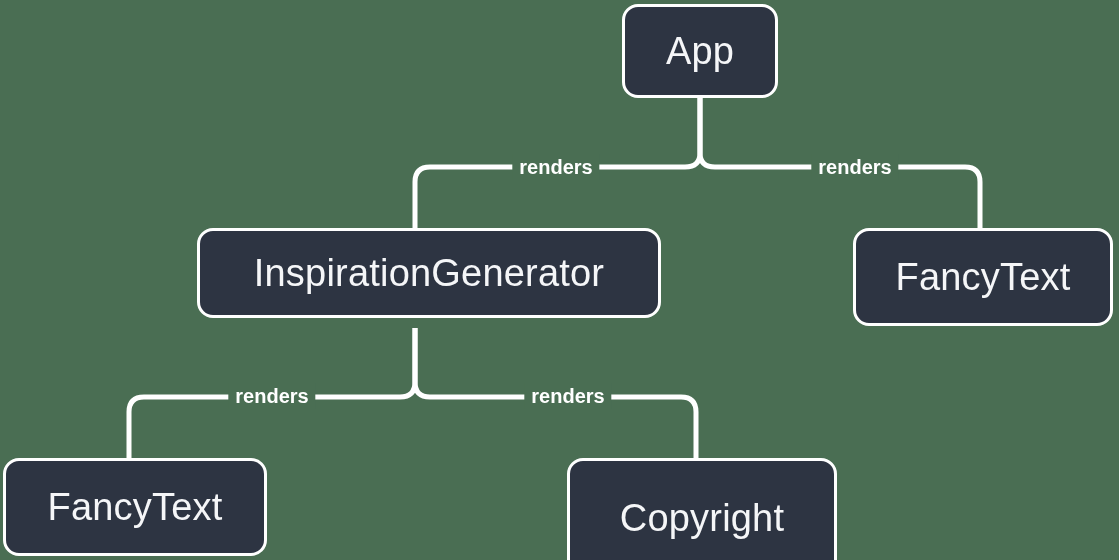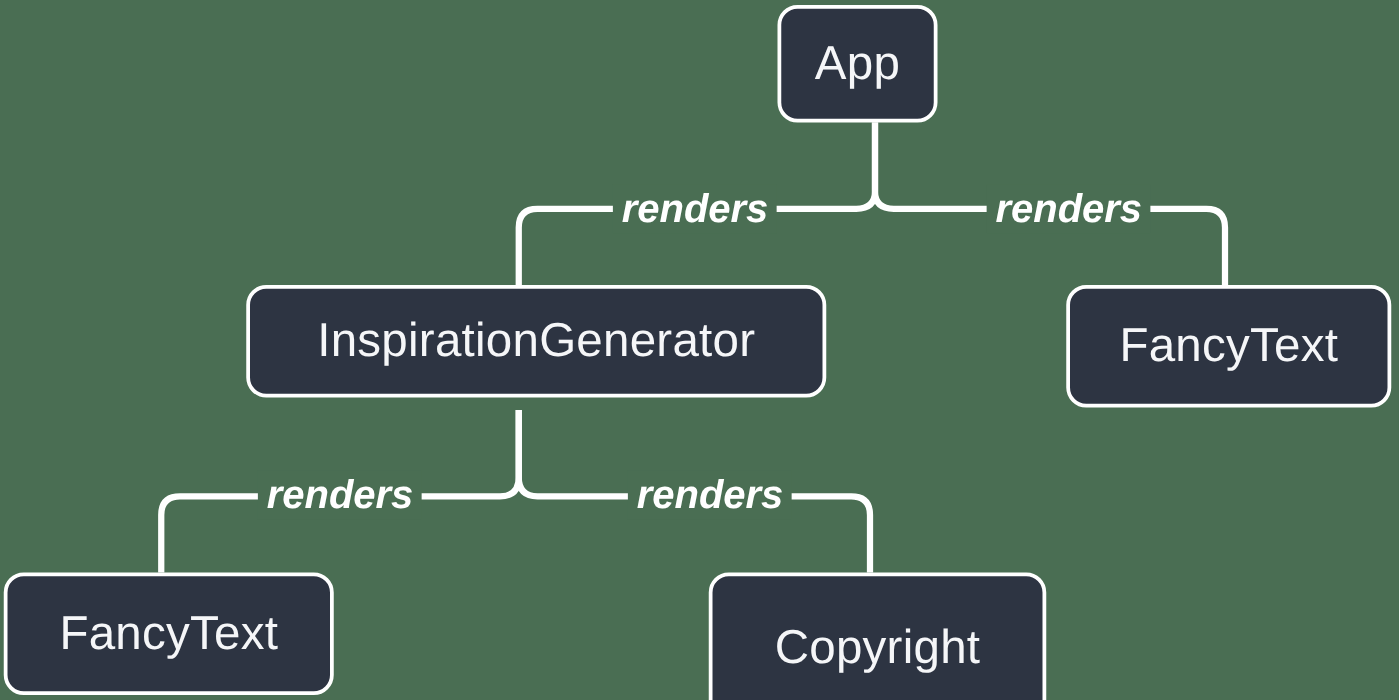--- a/index.html
+++ b/index.html
@@ -38,36 +38,35 @@
     border: 3px solid var(--node-border);
     border-radius: 16px;
     color: var(--node-text);
     font-size: 38px;
     display: flex;
     align-items: center;
     justify-content: center;
     white-space: nowrap;
     letter-spacing: 0.2px;
   }
-  .node-app        { left: 622px; top: 4px;   width: 128px; height: 94px; }
+  .node-app        { left: 622px; top: 4px;   width: 156px; height: 94px; }
   .node-ig         { left: 197px; top: 228px; width: 464px; height: 90px; }
   .node-ft-top     { left: 853px; top: 228px; width: 260px; height: 98px; }
   .node-ft-bottom  { left: 3px;   top: 458px; width: 264px; height: 98px; }
   .node-copyright  { left: 567px; top: 458px; width: 270px; height: 120px; }
   .edge-label {
     position: absolute;
     transform: translate(-50%, -50%);
     background: var(--background);
     color: var(--edge);
-    font-size: 32px;
+    font-size: 20px;
     font-weight: 700;
     padding: 2px 7px;
     white-space: nowrap;
     line-height: 1.1;
-    font-style: italic;
   }
   .lbl-app-ig   { left: 556px; top: 167px; }
   .lbl-app-ft   { left: 855px; top: 167px; }
   .lbl-ig-ft    { left: 272px; top: 396px; }
   .lbl-ig-copy  { left: 568px; top: 396px; }
 </style>
 </head>
 <body>
 
 <div class="canvas">

